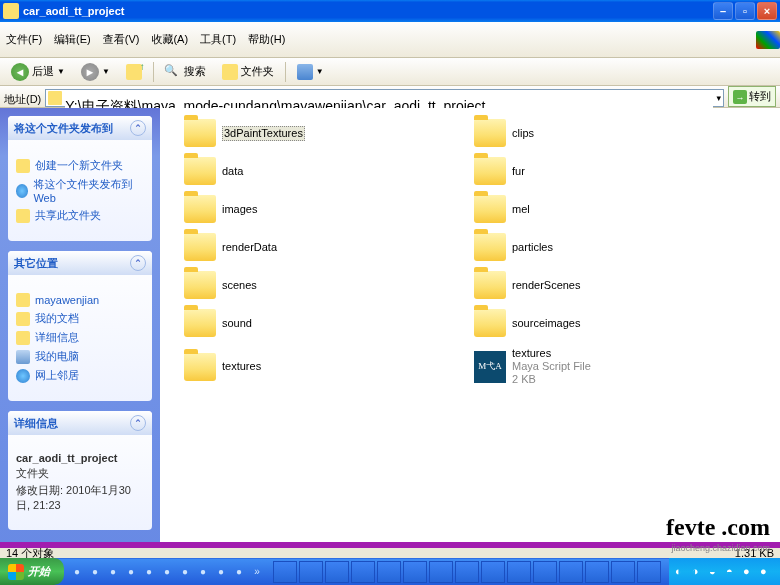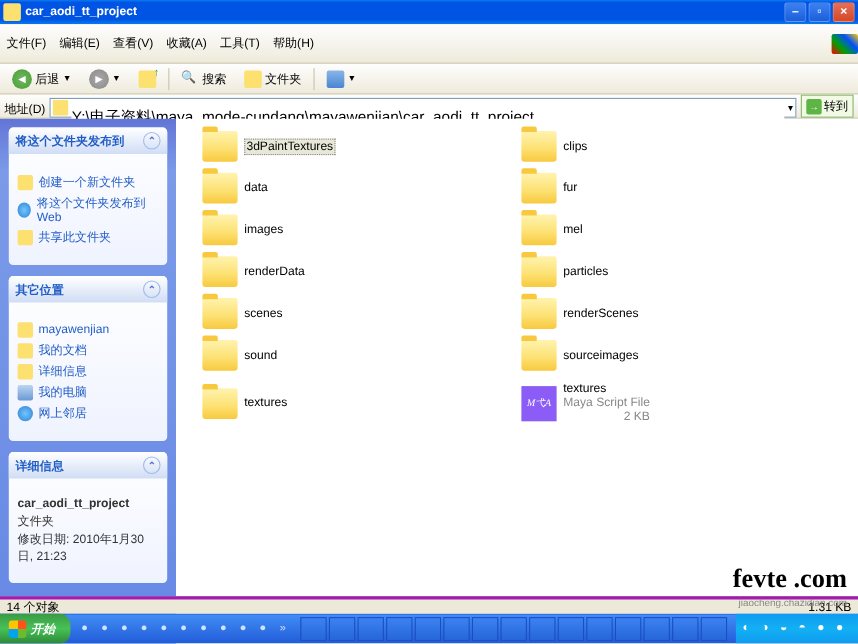--- a/index.html
+++ b/index.html
@@ -43,26 +43,26 @@
 .task-ico { width: 14px; height: 14px; }
 .detail-row { padding: 1px 0; color: #333; }
 .detail-row.strong { font-weight: bold; }
 
 .folder-view { flex: 1; background: #fff; position: relative; overflow: auto; }
 .folder-grid { display: grid; grid-template-columns: repeat(2, 1fr); padding: 8px 20px; gap: 4px 0; }
 .item { display: flex; align-items: center; gap: 6px; padding: 3px 4px; cursor: pointer; }
 .item.sel .item-label { border: 1px dotted #888; background: #e8e8d8; padding: 0 1px; }
 .folder-ico { width: 32px; height: 28px; background: linear-gradient(#fff3b0 0%,#fce070 60%,#f8c93e 100%); border-radius: 2px 2px 3px 3px; position: relative; flex-shrink: 0; }
 .folder-ico:before { content: ""; position: absolute; top: -4px; left: 0; width: 14px; height: 5px; background: #f8c93e; border-radius: 2px 2px 0 0; }
-.file-ico { width: 32px; height: 32px; background: #8b5cf6; color: #fff; display: flex; align-items: center; justify-content: center; font-size: 9px; flex-shrink: 0; font-family: serif; font-style: italic; }
+.file-ico { width: 32px; height: 32px; background: #0c4a6e; color: #fff; display: flex; align-items: center; justify-content: center; font-size: 9px; flex-shrink: 0; font-family: serif; }
 .item-text { display: flex; flex-direction: column; line-height: 13px; }
 .item-label { color: #000; }
-.item-sub { color: #888; text-align: right; }
-
-.statusbar { height: 16px; background: #ece9d8; border-top: 3px solid #a21caf; display: flex; align-items: center; padding: 0 6px; position: absolute; bottom: 27px; left: 0; right: 0; }
+.item-sub { color: #888; }
+
+.statusbar { height: 16px; background: #ece9d8; border-top: 6px solid #a21caf; display: flex; align-items: center; padding: 0 6px; position: absolute; bottom: 27px; left: 0; right: 0; text-decoration: underline; }
 .status-right { margin-left: auto; display: flex; gap: 20px; }
 
 .taskbar { position: absolute; bottom: 0; left: 0; right: 0; height: 27px; background: linear-gradient(#245edb,#3f8cf3 5%,#245edb 95%); display: flex; align-items: center; }
 .start-btn { height: 27px; padding: 0 14px 0 8px; background: linear-gradient(#3a9a46,#48c156 50%,#2c8938); color: #fff; font-weight: bold; font-style: italic; display: flex; align-items: center; gap: 4px; border-radius: 0 10px 10px 0; cursor: pointer; font-size: 13px; }
 .start-logo { width: 16px; height: 16px; background: conic-gradient(#ff5319 0 90deg,#6fb92e 90deg 180deg,#00a4ef 180deg 270deg,#ffc400 270deg); border-radius: 3px; }
 .ql { display: flex; gap: 0; padding: 0 4px; }
 .ql-item { width: 18px; height: 20px; cursor: pointer; display: flex; align-items: center; justify-content: center; color: #cde3ff; font-size: 10px; }
 .task-btns { display: flex; gap: 0; flex: 1; padding: 0 2px; overflow: hidden; }
 .task-btn { width: 24px; height: 22px; background: linear-gradient(#3c81f3,#2566d8); border: 1px solid #1a4fc0; margin: 0 1px; cursor: pointer; }
 .tray { background: linear-gradient(#0f9bf1,#13b0f3 50%,#0f9bf1); height: 27px; padding: 0 6px; display: flex; align-items: center; gap: 3px; color: #fff; }

